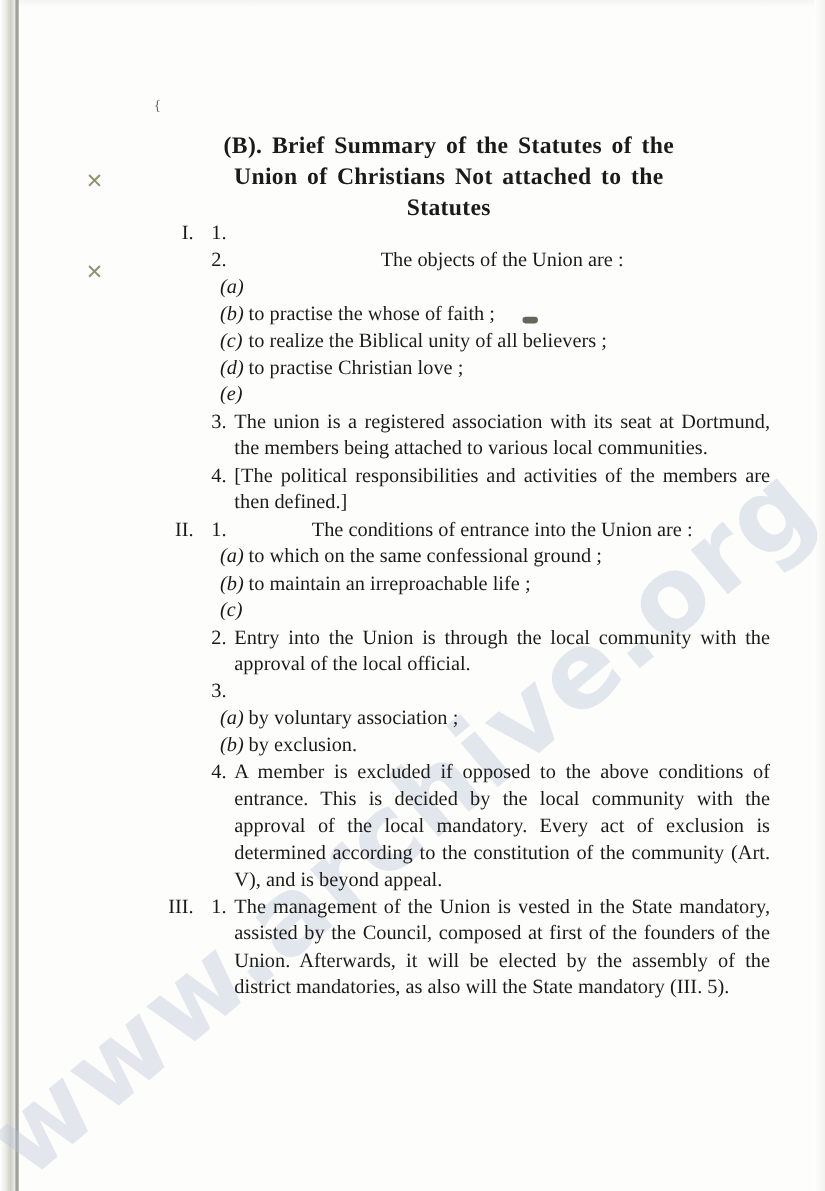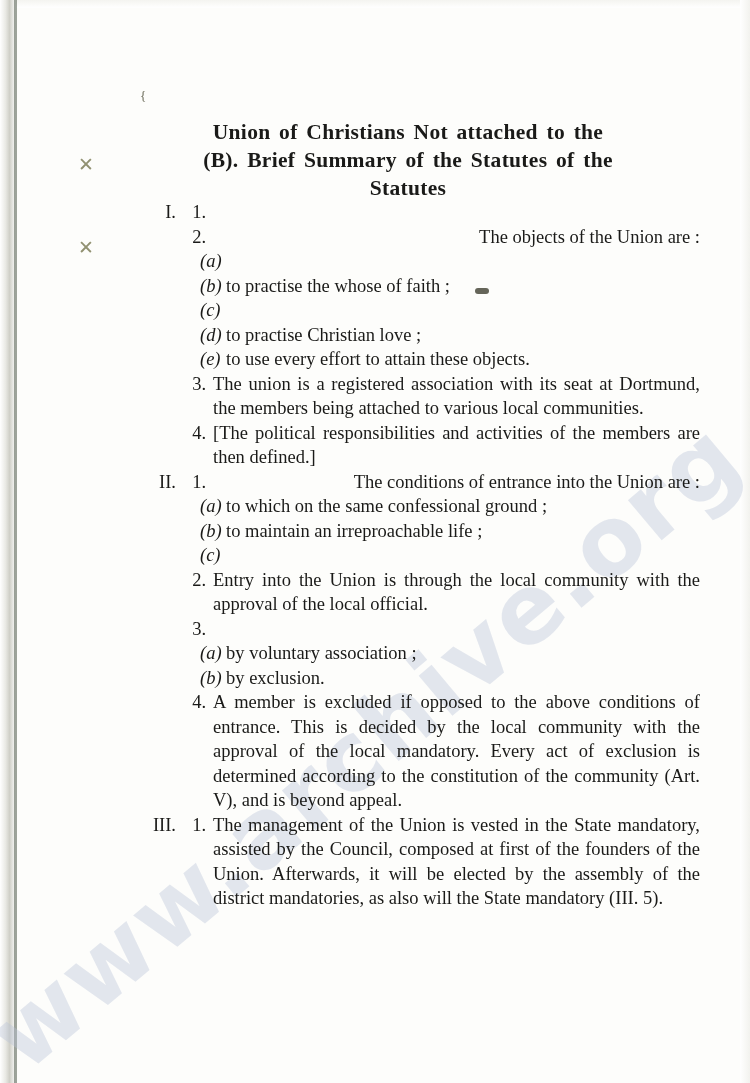--- a/index.html
+++ b/index.html
@@ -146,21 +146,21 @@
     text-align: right;
     flex: 0 0 24px;
     padding-right: 7px;
     white-space: nowrap;
   }
   .text {
     flex: 1 1 auto;
     text-align: justify;
     text-justify: inter-word;
   }
-  .text.nojust { text-align: right; }
+  .text.nojust { text-align: center; }
 
   .sub {
     display: flex;
     align-items: flex-start;
     padding-left: 60px;
   }
   .sub .letter {
     flex: 0 0 26px;
     font-style: italic;
     white-space: nowrap;
@@ -186,22 +186,22 @@
 <div class="content">
 
   <div class="marks">
     <span class="mark-tick" style="left:140px; top:88px;">{</span>
     <span class="mark-x" style="left:78px; top:153px;">✕</span>
     <span class="mark-x" style="left:78px; top:236px;">✕</span>
     <span class="mark-blob" style="left:475px; top:288px;"></span>
   </div>
 
   <div class="title">
+    <div>(B). Brief Summary of the Statutes of the</div>
     <div>Union of Christians Not attached to the</div>
-    <div>(B). Brief Summary of the Statutes of the</div>
     <div>Statutes</div>
   </div>
 
   <div class="body-block">
 
     <div class="item">
       <div class="roman">I.</div>
       <div class="num">1.</div>
     </div>
 
@@ -212,28 +212,28 @@
     </div>
     <div class="sub">
       <div class="letter">(a)</div>
     </div>
     <div class="sub">
       <div class="letter">(b)</div>
       <div class="stext">to practise the whose of faith ;</div>
     </div>
     <div class="sub">
       <div class="letter">(c)</div>
+      <div class="stext">to realize the Biblical unity of all believers ;</div>
     </div>
     <div class="sub">
       <div class="letter">(d)</div>
       <div class="stext">to practise Christian love ;</div>
     </div>
     <div class="sub">
       <div class="letter">(e)</div>
-      <div class="stext">to use every effort to attain these objects.</div>
     </div>
 
     <div class="item">
       <div class="roman"></div>
       <div class="num">3.</div>
       <div class="text">The union is a registered association with its seat at Dortmund, the members being attached to various local communities.</div>
     </div>
 
     <div class="item">
       <div class="roman"></div>

